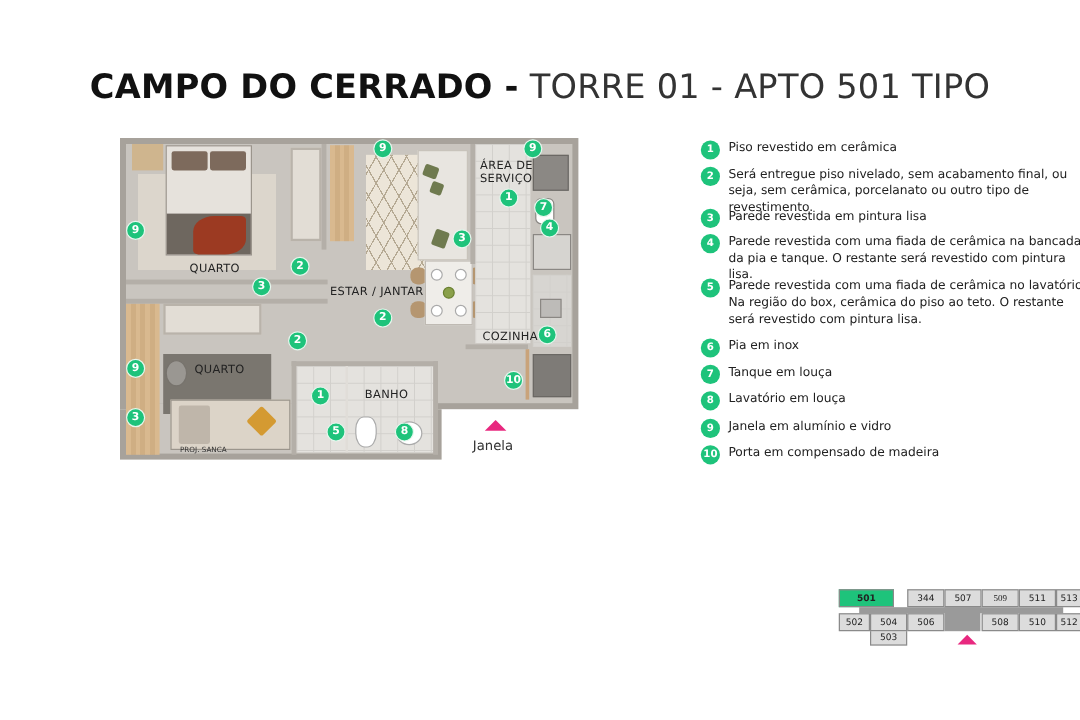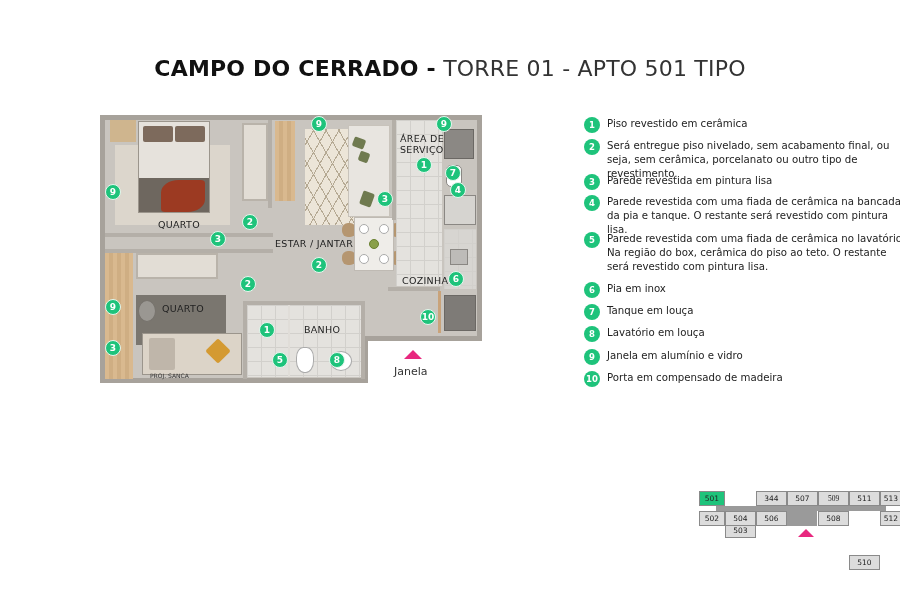--- a/index.html
+++ b/index.html
@@ -1,19 +1,19 @@
 <!DOCTYPE html>
 <html><head>
 <meta charset="utf-8">
 <style>
   * { box-sizing: border-box; margin: 0; padding: 0; }
   html, body { width: 900px; height: 600px; background: #ffffff; overflow: hidden; }
   body { position: relative; font-family: "DejaVu Sans", sans-serif; color: #222; }
 
-  .title { position: absolute; top: 56px; left: 0; width: 900px; text-align: center; font-size: 22px; letter-spacing: 0.2px; color: #111; white-space: nowrap; }
+  .title { position: absolute; top: 56px; left: 0; width: 900px; text-align: center; font-size: 28px; letter-spacing: 0.2px; color: #111; white-space: nowrap; }
   .title .bold { font-weight: bold; }
   .title .light { font-weight: normal; color: #333; }
 
   
   .plan { position: absolute; left: 100px; top: 115px; width: 382px; height: 268px; }
   .wall-outer { position: absolute; background: #a7a29b; }
   .floor { position: absolute; background: #c9c5bf; }
   .tile { position: absolute; background-color: #e4e2de;
           background-image: linear-gradient(#d2d0cc 1px, transparent 1px), linear-gradient(90deg, #d2d0cc 1px, transparent 1px);
           background-size: 14px 14px; }
@@ -203,31 +203,31 @@
     <span class="legend-num">9</span>
     <span class="legend-text">Janela em alumínio e vidro</span>
   </div>
   <div class="legend-item" style="top:254px;">
     <span class="legend-num">10</span>
     <span class="legend-text">Porta em compensado de madeira</span>
   </div>
 </div>
 
 <div class="unitmap">
-  <div class="unit active" style="left:0;top:0;width:26px;">501</div>
+  <div class="unit active" style="left:0;top:0;width:46px;font-weight:bold;">501</div>
   <div class="unit" style="left:26px;top:0;width:31px;margin-top:32px;">503</div>
   <div class="unit" style="left:57px;top:0;width:31px;">344</div>
   <div class="unit" style="left:88px;top:0;width:31px;">507</div>
   <div class="unit" style="left:119px;top:0;width:31px;font-family:Liberation Serif, serif;">509</div>
   <div class="unit" style="left:150px;top:0;width:31px;">511</div>
   <div class="unit" style="left:181px;top:0;width:22px;">513</div>
 
   <div class="corridor" style="left:17px;top:15px;width:170px;height:5px;"></div>
   <div class="corridor" style="left:88px;top:15px;width:30px;height:20px;"></div>
 
   <div class="unit" style="left:0;top:20px;width:26px;">502</div>
   <div class="unit" style="left:26px;top:20px;width:31px;">504</div>
   <div class="unit" style="left:57px;top:20px;width:31px;">506</div>
   <div class="unit" style="left:119px;top:20px;width:31px;">508</div>
-  <div class="unit" style="left:150px;top:20px;width:31px;margin-top:44px;">510</div>
+  <div class="unit" style="left:150px;top:20px;width:31px;">510</div>
   <div class="unit" style="left:181px;top:20px;width:22px;">512</div>
 </div>
 <div class="unit-arrow"></div>
 
 </body></html>

